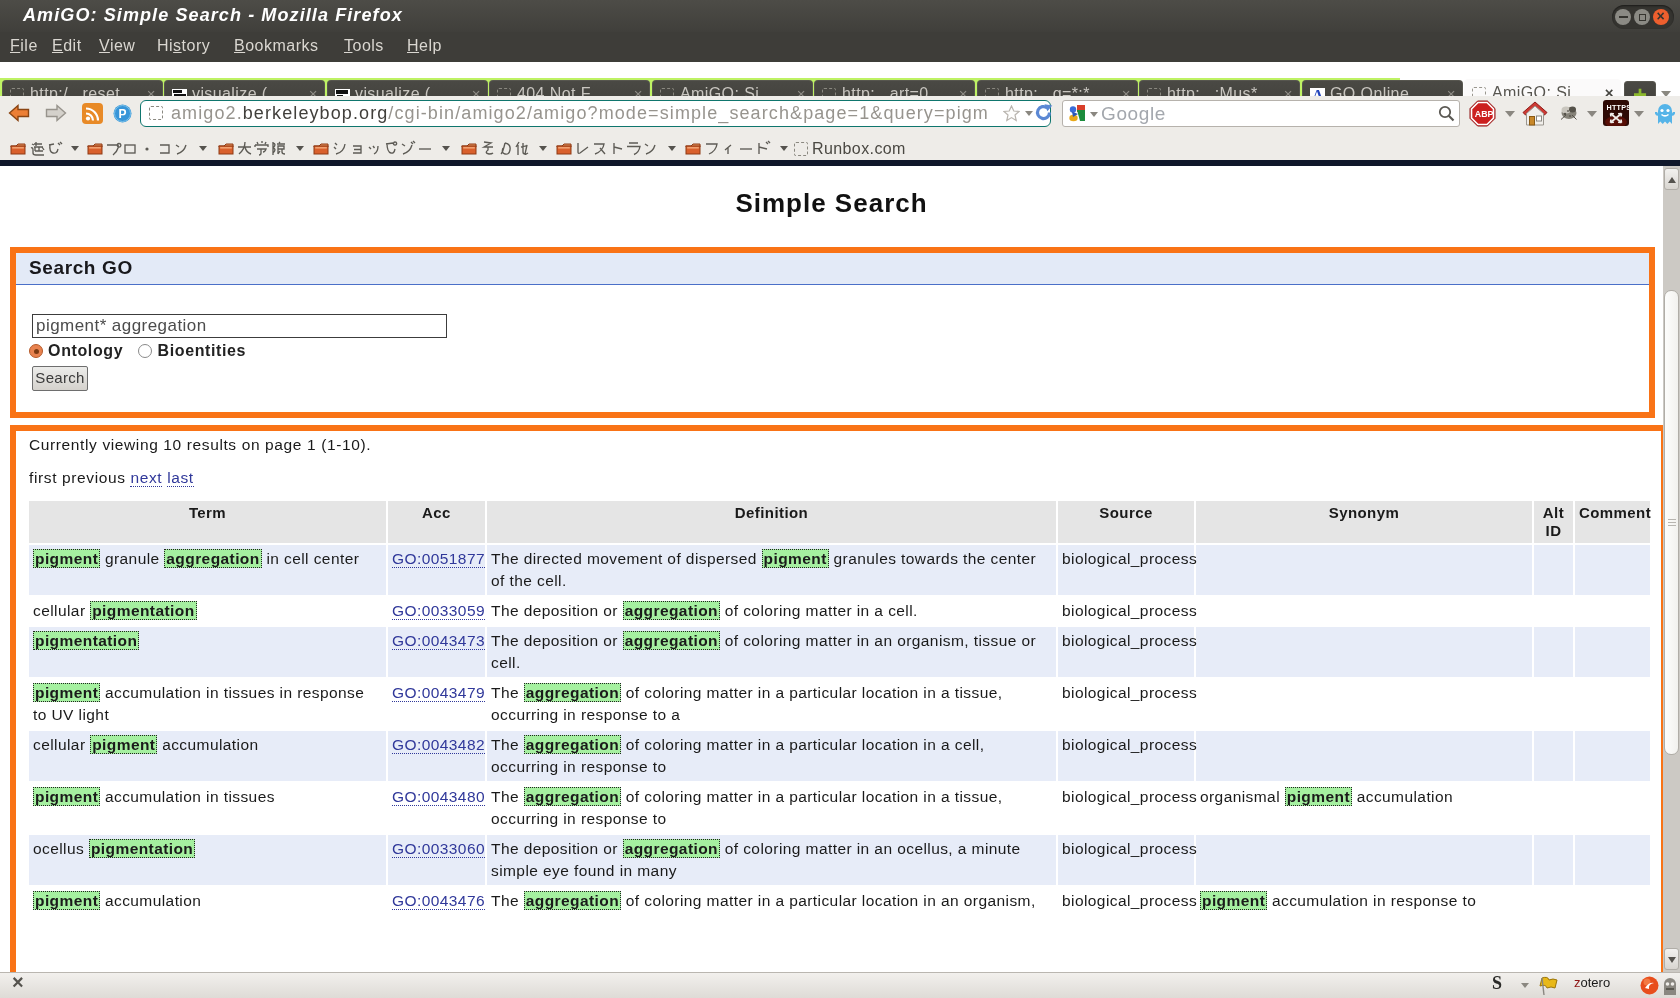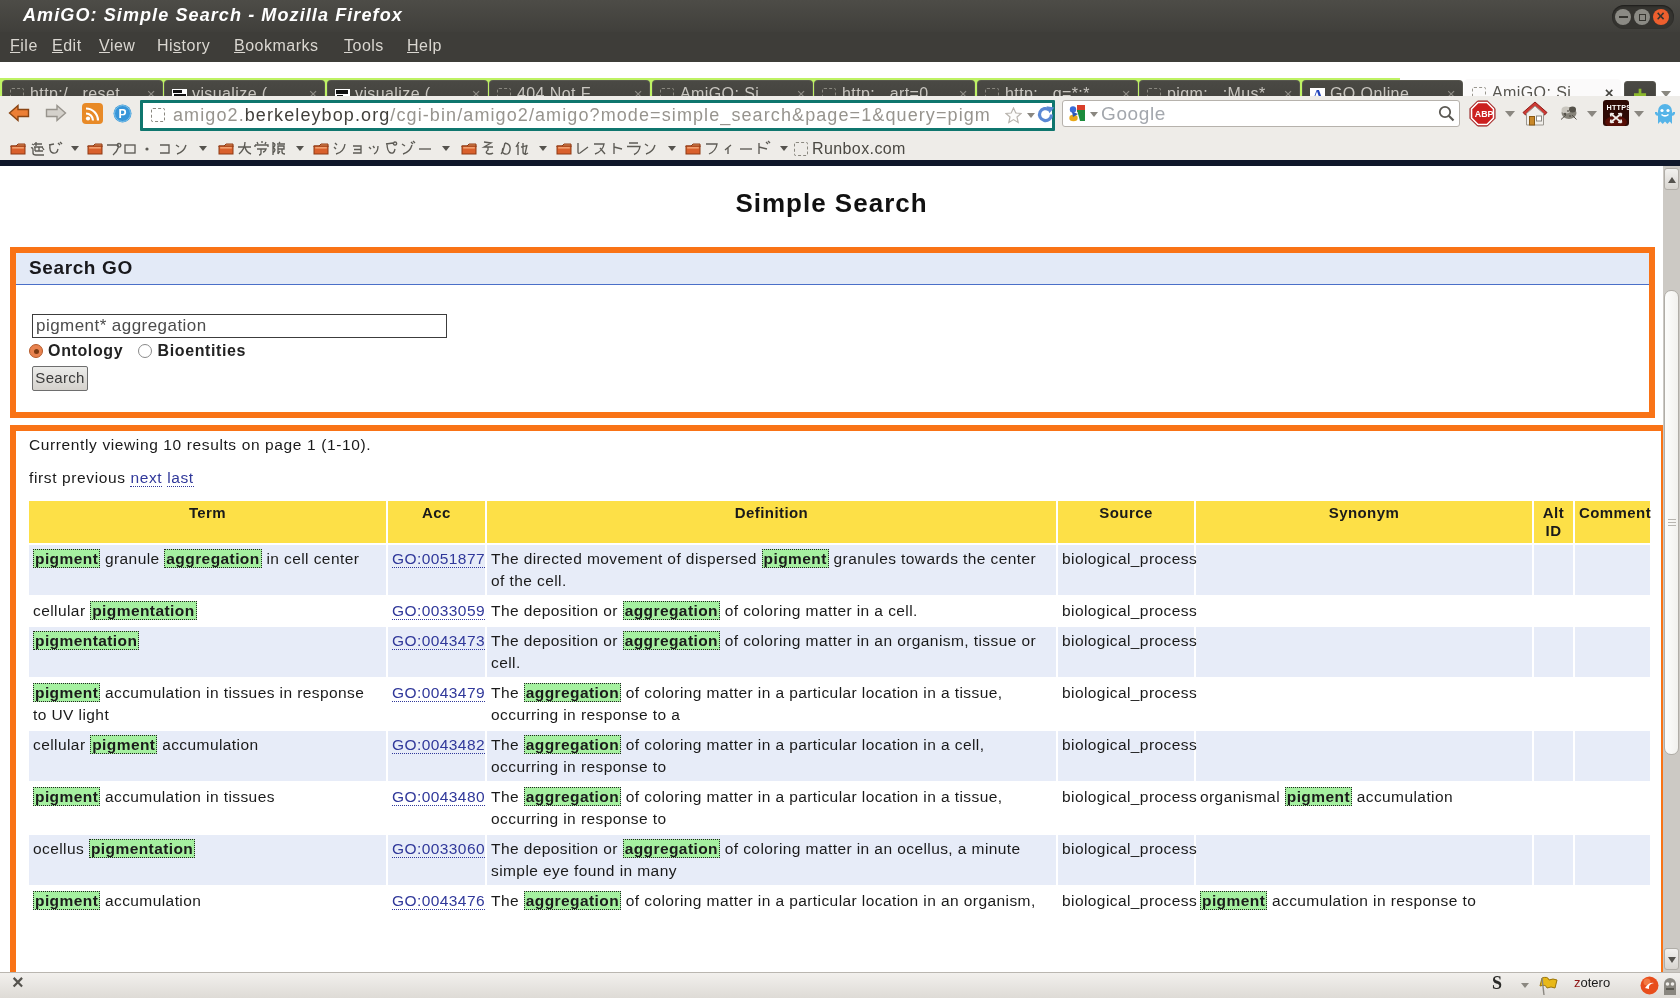--- a/index.html
+++ b/index.html
@@ -26,21 +26,21 @@
 .dashbox{border:1.5px dashed #8a8880;width:12px;height:12px;border-radius:2px;}
 .tab.active .dashbox{border-color:#9a978f;}
 .tab .ttl{position:absolute;left:27px;top:4px;white-space:nowrap;}
 .tab .tx{position:absolute;right:6px;top:4px;font-size:15px;color:#8f8d86;}
 .tab.active .tx{color:#45443f;font-weight:bold;}
 .newtab{position:absolute;left:1624px;top:3px;width:30px;height:28px;background:linear-gradient(#4a4944,#3f3e39);
   border:1px solid #57564f;border-radius:3px;color:#8cb92c;font-size:24px;font-weight:bold;text-align:center;line-height:26px;}
 .alltabs{position:absolute;left:1661px;top:13px;width:0;height:0;border:5px solid transparent;border-top:6px solid #8a8880;}
 
 .navbar{position:absolute;left:0;top:96px;width:1680px;height:37px;background:#eeece8;}
-.urlbar{position:absolute;left:140px;top:4px;width:909px;height:25px;background:#fff;border:3px solid #0f766e;border-radius:1px;}
+.urlbar{position:absolute;left:140px;top:4px;width:909px;height:25px;background:#fff;border:1px solid #0f766e;border-radius:6px;}
 .urlbar .txt{position:absolute;left:30px;top:2px;font-size:18px;color:#97948e;white-space:nowrap;letter-spacing:1.1px;}
 .urlbar .txt b{color:#413f3b;font-weight:normal;}
 .searchbar{position:absolute;left:1062px;top:4px;width:396px;height:25px;background:#fff;border:1px solid #b6b2ac;border-radius:3px;}
 .searchbar .ph{position:absolute;left:38px;top:2px;font-size:19px;color:#a3a7ad;letter-spacing:.6px;}
 
 .bmbar{position:absolute;left:0;top:133px;width:1680px;height:33px;background:#eeece8;border-bottom:6px solid #0f172a;box-sizing:border-box;}
 .bmitem{position:absolute;top:7px;height:18px;white-space:nowrap;}
 .bmcaret{display:inline-block;width:0;height:0;border:4px solid transparent;border-top:5px solid #55534e;vertical-align:3px;margin-left:1px;}
 
 .content{position:absolute;left:0;top:166px;width:1663px;height:806px;background:#fff;overflow:hidden;
@@ -57,21 +57,21 @@
 .radio{display:inline-block;width:12px;height:12px;border-radius:50%;background:#fff;border:1px solid #8a8a8a;vertical-align:-2px;}
 .radio.sel{background:#e8824f;border-color:#b55a29;position:relative;}
 .radio.sel:after{content:"";position:absolute;left:3.5px;top:3.5px;width:5px;height:5px;border-radius:50%;background:#7c3a12;}
 .sbtn{position:absolute;left:16px;top:113px;width:54px;height:23px;background:linear-gradient(#ececea,#d5d2cd);
   border:1px solid #6e6e6e;border-radius:2px;font-size:15px;color:#3a3a3a;text-align:center;line-height:22px;letter-spacing:.3px;}
 .p1{margin:12px 0 0 13px;}
 .p2{margin:5px 0 0 13px;}
 .pag{margin:15px 0 12px 13px;}
 a.lnk{color:#30389a;text-decoration:none;border-bottom:1px dotted #30389a;}
 table.res{border-collapse:separate;border-spacing:2px;margin-left:11px;font-size:15.5px;letter-spacing:.42px;table-layout:fixed;width:1625px;}
-table.res th{background:#fde047;font-size:15px;font-weight:bold;padding:3px 4px;text-align:center;vertical-align:top;line-height:18px;}
+table.res th{background:#e5e5e5;font-size:15px;font-weight:bold;padding:3px 4px;text-align:center;vertical-align:top;line-height:18px;}
 table.res td{padding:3px 4px;vertical-align:top;line-height:22px;}
 tr.odd td{background:#e7ecf8;}
 .hl{background:#a5f0a0;border:1px dotted #222;font-weight:bold;padding:0 1px;}
 
 .vscroll{position:absolute;left:1663px;top:166px;width:17px;height:806px;background:#ccc9c4;}
 .sbtnv{position:absolute;left:1px;width:15px;height:22px;background:linear-gradient(#f2f1ef,#d8d5d0);border:1px solid #b0ada7;border-radius:3px;box-sizing:border-box;}
 .tri{width:0;height:0;border:4px solid transparent;margin:7px auto 0;}
 .thumb{position:absolute;left:1px;top:124px;width:15px;height:465px;background:linear-gradient(90deg,#fdfdfc,#f2f1ee);border:1px solid #b0ada7;border-radius:7px;box-sizing:border-box;}
 
 .statusbar{position:absolute;left:0;top:972px;width:1680px;height:26px;background:linear-gradient(#f2f0ed,#dedbd6);border-top:1px solid #bab6b0;box-sizing:border-box;}
@@ -154,21 +154,21 @@
       <div class="fav">
         <div class="dashbox"></div>
       </div>
       <span class="ttl">http:...q=*:*</span>
       <span class="tx">×</span>
     </div>
   <div class="tab" style="left:1139px">
       <div class="fav">
         <div class="dashbox"></div>
       </div>
-      <span class="ttl">pigm:...:Mus*</span>
+      <span class="ttl">http:...:Mus*</span>
       <span class="tx">×</span>
     </div>
   <div class="tab" style="left:1302px">
       <div class="fav"><svg width="15" height="15">
           <rect x="0" y="0" width="15" height="15" fill="#fff"></rect>
           <text x="2" y="13" font-family="Liberation Serif" font-size="16" font-weight="bold" fill="#2244bb">A</text>
         </svg></div>
       <span class="ttl">GO Online ...</span>
       <span class="tx">×</span>
     </div>

